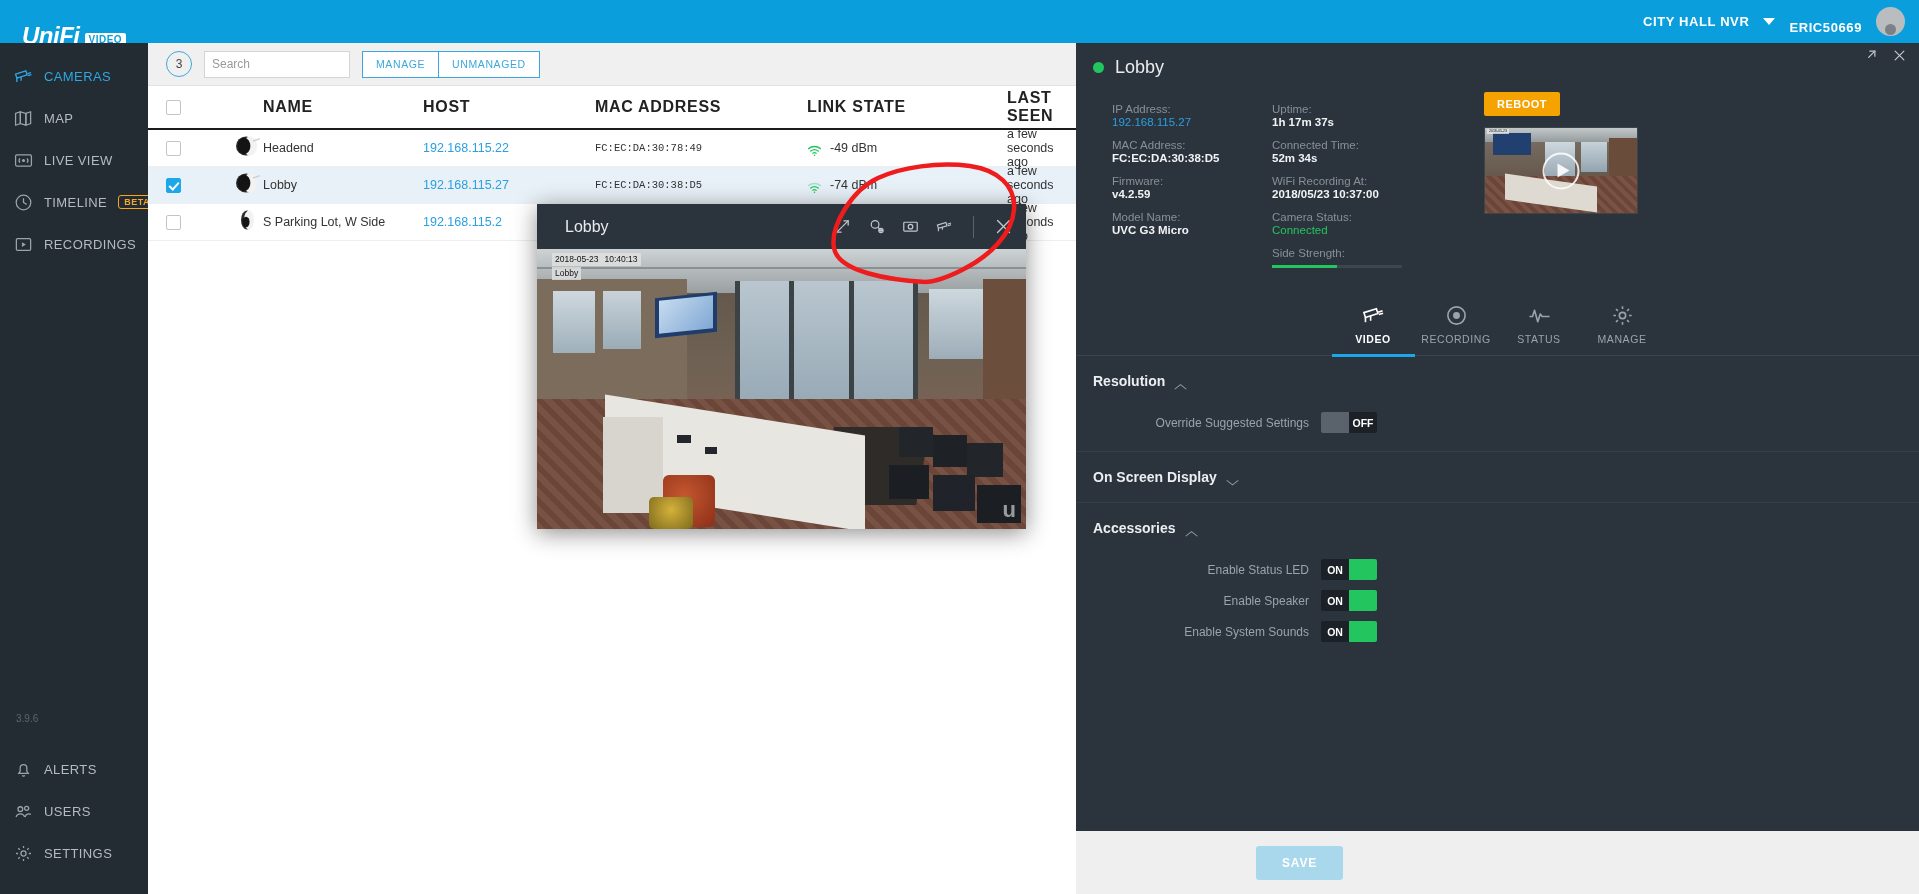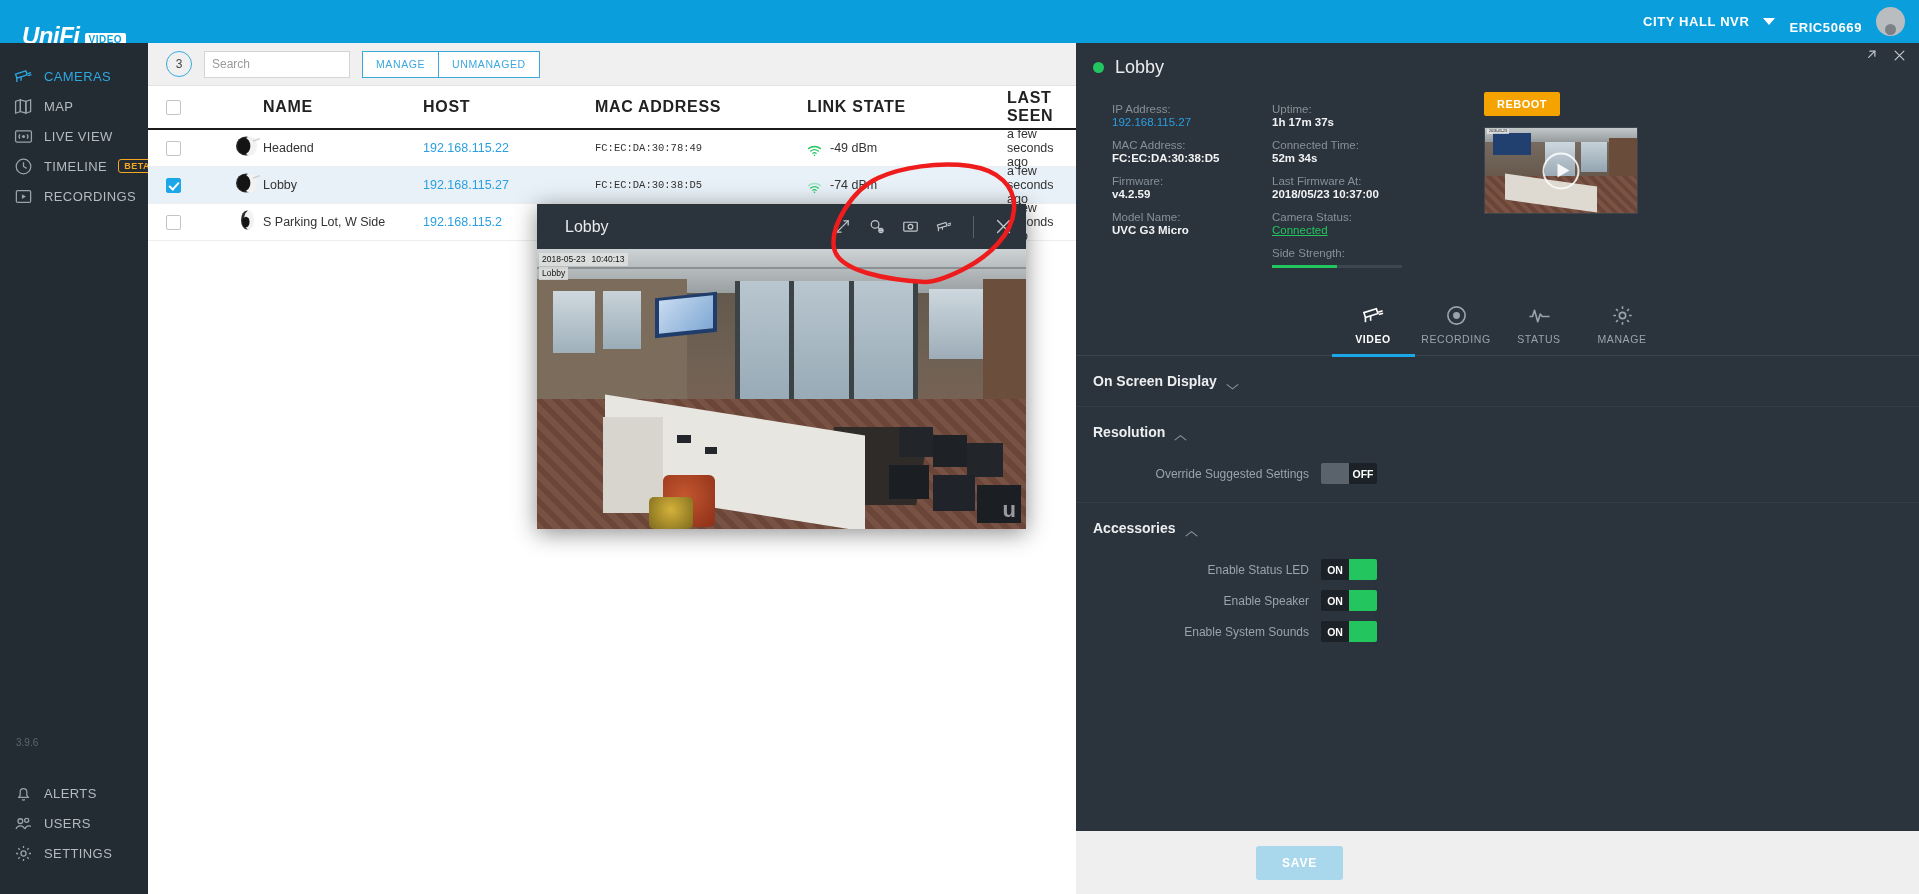--- a/index.html
+++ b/index.html
@@ -42,21 +42,21 @@
   }
   .avatar-head { width: 11px; height: 11px; border-radius: 50%; background: #7b8186; margin-bottom: 1px; }
 
   
   .sidebar {
     position: absolute; left: 0; top: 43px; width: 148px; height: 851px;
     background: #232b33;
   }
   .side-item {
     display: flex; align-items: center; height: 30px; padding-left: 14px;
-    gap: 11px; cursor: pointer;
+    gap: 11px; margin-top: 12px; cursor: pointer;
   }
   .side-item .lbl {
     color: #b4bbc1; font-size: 13px; letter-spacing: 0.4px;
   }
   .side-item.active .lbl { color: #2fa7e0; }
   .side-icon { width: 19px; height: 19px; flex: 0 0 19px; color: #9aa3ab; }
   .side-item.active .side-icon { color: #2fa7e0; }
   .side-icon svg { display: block; width: 19px; height: 19px; }
   .beta-badge {
     color: #f5a623; border: 1px solid #f5a623; border-radius: 3px;
@@ -187,21 +187,21 @@
       background:radial-gradient(circle at 40% 40%,#c5572f,#8c2f18); border-radius:6px; }
   .v-basket2 { left:112px; top:248px; width:44px; height:32px;
       background:radial-gradient(circle at 50% 40%,#d4b13a,#7d6a1d); border-radius:5px; }
   .v-deskitem { left:140px; top:186px; width:14px; height:8px; background:#23262a; }
   .v-deskitem2 { left:168px; top:198px; width:12px; height:7px; background:#23262a; }
   .v-tv { left:118px; top:46px; width:62px; height:40px; background:#1f3c6b; transform: skewY(-6deg); }
   .v-tv-in { left:122px; top:49px; width:54px; height:33px;
       background:linear-gradient(135deg,#c8dbf0,#7fa8d4); transform: skewY(-6deg); }
   .v-ubnt { right:10px; bottom:6px; color:rgba(255,255,255,.55); font-size:22px; font-weight:bold; }
   .osd {
-    position: absolute; left: 2px; top: 4px; font-size: 8.5px;
+    position: absolute; left: 15px; top: 4px; font-size: 8.5px;
     font-family: "Liberation Sans", sans-serif; line-height: 1.55;
   }
   .osd span {
     background: rgba(225,225,225,0.82); color: #111; padding: 0 3px; display: inline-block;
   }
   .osd .r2 { margin-top: 1px; }
 
   
   .scribble { position: absolute; left: 830px; top: 160px; width: 230px; height: 140px;
     pointer-events: none; z-index: 40; }
@@ -221,21 +221,21 @@
   .panel-title .gdot2 { width: 11px; height: 11px; border-radius: 50%; background: #22c55e; }
   .panel-title .ttxt { color: #e9ebed; font-size: 18px; }
   .info-grid {
     display: flex; padding: 14px 0 0 36px; gap: 0;
   }
   .info-col { width: 160px; }
   .info-col.wide { width: 200px; }
   .ig-label { color: #878f97; font-size: 11.5px; margin-top: 11px; }
   .ig-value { color: #f1f3f4; font-size: 11.5px; font-weight: bold; margin-top: 1px; }
   .ig-value.link { color: #2b9fe0; font-weight: normal; }
-  .ig-value.ok { color: #22c55e; font-weight: normal; text-decoration: underline; }
+  .ig-value.ok { color: #22c55e; font-weight: normal; }
   .wifi-bar {
     width: 130px; height: 3px; background: #3d454e; margin-top: 6px;
   }
   .wifi-bar i { display: block; height: 3px; background: #22c55e; }
   .reboot-col { margin-left: 12px; }
   .reboot-btn {
     background: #f5a300; color: #fff; font-size: 11px; font-weight: bold;
     padding: 6px 13px; letter-spacing: 0.5px; border: 0; cursor: pointer;
     border-radius: 2px; display: inline-block;
   }
@@ -675,21 +675,21 @@
         <div class="ig-value">v4.2.59</div>
         <div class="ig-label">Model Name:</div>
         <div class="ig-value">UVC G3 Micro</div>
       </div>
 
       <div class="info-col wide">
         <div class="ig-label">Uptime:</div>
         <div class="ig-value">1h 17m 37s</div>
         <div class="ig-label">Connected Time:</div>
         <div class="ig-value">52m 34s</div>
-        <div class="ig-label">Last Firmware At:</div>
+        <div class="ig-label">WiFi Recording At:</div>
         <div class="ig-value">2018/05/23 10:37:00</div>
         <div class="ig-label">Camera Status:</div>
         <div class="ig-value ok">Connected</div>
         <div class="ig-label">Side Strength:</div>
         <div class="wifi-bar">
             <i id="wifiFill" style="width: 50%;"></i>
           </div>
       </div>
 
       <div class="reboot-col">
@@ -745,50 +745,50 @@
           <svg viewBox="0 0 24 24" fill="none" stroke="currentColor" stroke-width="1.7">
             <circle cx="12" cy="12" r="3.3"></circle>
             <path d="M12 2.4v2.8M12 18.8v2.8M2.4 12h2.8M18.8 12h2.8M5.2 5.2l2 2M16.8 16.8l2 2M18.8 5.2l-2 2M7.2 16.8l-2 2"></path>
           </svg>
         </span>
         <span class="tab-lb">MANAGE</span>
       </div>
     </div>
 
     <div class="sect">
-      <div class="sect-head" style="padding-bottom:17px;">
-        <span class="sect-title">On Screen Display</span>
-        <span class="caret">
-          <svg viewBox="0 0 24 14" fill="none" stroke="currentColor" stroke-width="1.9" stroke-linecap="round">
-            <path d="M2 3l10 8 10-8"></path>
-          </svg>
-        </span>
-      </div>
-    </div>
-
-    <div class="sect">
       <div class="sect-head">
         <span class="sect-title">Resolution</span>
         <span class="caret">
           <svg viewBox="0 0 24 14" fill="none" stroke="currentColor" stroke-width="1.9" stroke-linecap="round">
             <path d="M2 11L12 3l10 8"></path>
           </svg>
         </span>
       </div>
       <div class="sect-body">
         <div class="field-row">
           <span class="field-lbl">Override Suggested Settings</span>
           <span class="toggle off">
             <span class="knob left"></span>
             <span class="knob right">OFF</span>
           </span>
         </div>
       </div>
     </div>
 
+    <div class="sect">
+      <div class="sect-head" style="padding-bottom:17px;">
+        <span class="sect-title">On Screen Display</span>
+        <span class="caret">
+          <svg viewBox="0 0 24 14" fill="none" stroke="currentColor" stroke-width="1.9" stroke-linecap="round">
+            <path d="M2 3l10 8 10-8"></path>
+          </svg>
+        </span>
+      </div>
+    </div>
+
     <div class="sect" style="border-bottom:0;">
       <div class="sect-head accessories">
         <span class="sect-title">Accessories</span>
         <span class="caret">
           <svg viewBox="0 0 24 14" fill="none" stroke="currentColor" stroke-width="1.9" stroke-linecap="round">
             <path d="M2 11L12 3l10 8"></path>
           </svg>
         </span>
       </div>
       <div class="sect-body">

